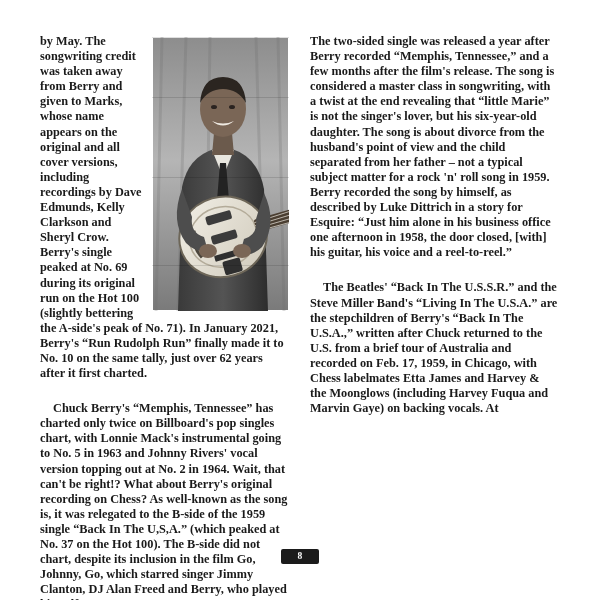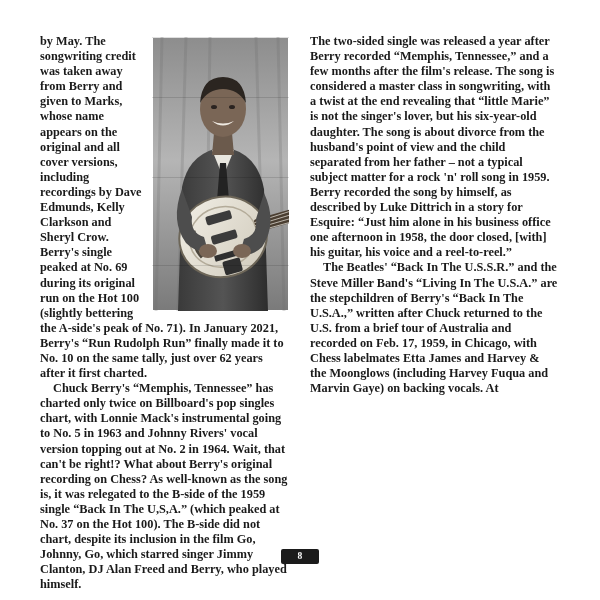--- a/index.html
+++ b/index.html
@@ -36,20 +36,21 @@
   }
   .col.right {
     width: 248px;
   }
   p {
     margin: 0;
     text-indent: 0;
   }
   p.indent {
     text-indent: 13px;
+    margin-top: 20px;
   }
   .photo-wrap {
     float: right;
     width: 137px;
     margin: 2px 0 5px 9px;
   }
   .photo {
     width: 137px;
     height: 274px;
     display: block;

